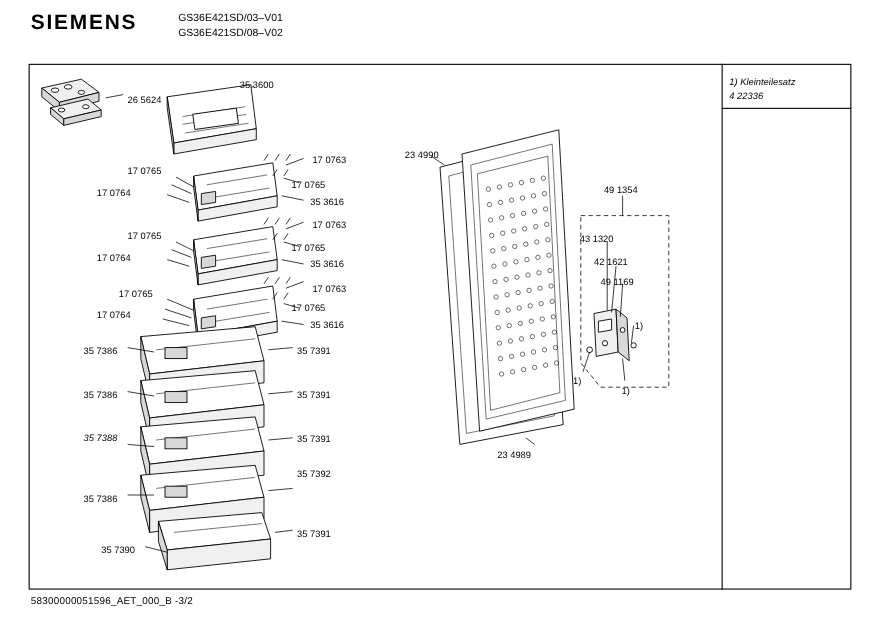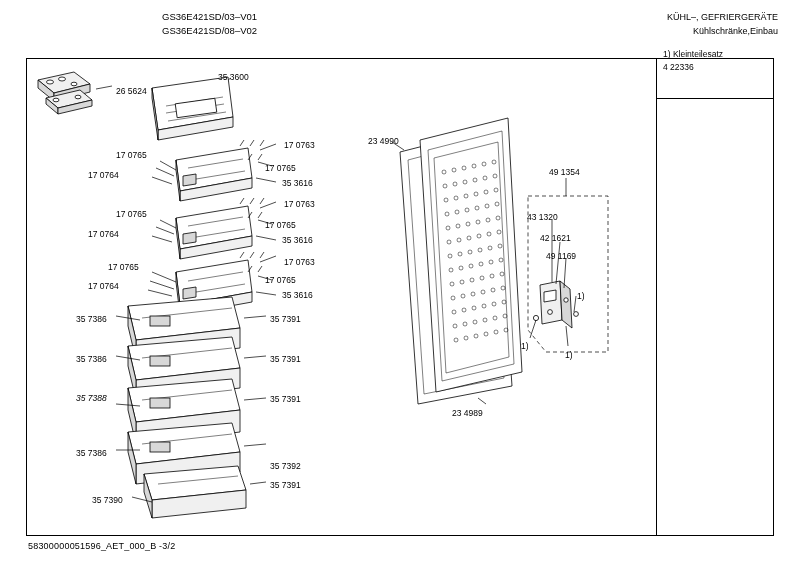--- a/index.html
+++ b/index.html
@@ -64,23 +64,24 @@
     position: absolute;
     left: 656px;
     top: 98px;
     width: 118px;
     height: 1px;
     background: #000;
   }
   .note {
     position: absolute;
     left: 663px;
-    top: 48px;
+    top: 68px;
     font-size: 8.5px;
     line-height: 13px;
+    font-style: italic;
   }
   .footer {
     position: absolute;
     left: 28px;
     top: 541px;
     font-size: 9px;
     letter-spacing: 0.2px;
   }
   .lbl {
     position: absolute;
@@ -100,30 +101,27 @@
   .shg { stroke: #000; stroke-width: 0.8; fill: #f0f0f0; }
   .shd { stroke: #000; stroke-width: 0.8; fill: #d8d8d8; }
   .dash { stroke: #000; stroke-width: 0.7; fill: none; stroke-dasharray: 4 3; }
   .thin { stroke: #000; stroke-width: 0.5; fill: none; }
 </style>
 </head>
 <body>
 
 <div id="page">
 
+  <div class="brand">SIEMENS</div>
 
   <div class="model-block">
     <div>GS36E421SD/03–V01</div>
     <div>GS36E421SD/08–V02</div>
   </div>
 
-  <div class="cat-block">
-    <div>KÜHL–, GEFRIERGERÄTE</div>
-    <div>Kühlschränke,Einbau</div>
-  </div>
 
   <div class="frame"></div>
   <div class="vdiv"></div>
   <div class="note-hdiv"></div>
 
   <div class="note">
     <div>1) Kleinteilesatz</div>
     <div>4 22336</div>
   </div>
 
@@ -391,21 +389,21 @@
       <div class="lbl" style="left: 265px; top: 275px;">17 0765</div>
       <div class="lbl" style="left: 88px; top: 281px;">17 0764</div>
       <div class="lbl" style="left: 282px; top: 290px;">35 3616</div>
       <div class="lbl" style="left: 76px; top: 314px;">35 7386</div>
       <div class="lbl" style="left: 270px; top: 314px;">35 7391</div>
       <div class="lbl" style="left: 76px; top: 354px;">35 7386</div>
       <div class="lbl" style="left: 270px; top: 354px;">35 7391</div>
       <div class="lbl" style="left: 76px; top: 393px; font-style: italic;">35 7388</div>
       <div class="lbl" style="left: 270px; top: 394px;">35 7391</div>
       <div class="lbl" style="left: 76px; top: 448px;">35 7386</div>
-      <div class="lbl" style="left: 270px; top: 461px;">35 7392</div>
+      <div class="lbl" style="left: 270px; top: 426px;">35 7392</div>
       <div class="lbl" style="left: 92px; top: 495px;">35 7390</div>
       <div class="lbl" style="left: 270px; top: 480px;">35 7391</div>
       <div class="lbl" style="left: 368px; top: 136px;">23 4990</div>
       <div class="lbl" style="left: 452px; top: 408px;">23 4989</div>
       <div class="lbl" style="left: 549px; top: 167px;">49 1354</div>
       <div class="lbl" style="left: 527px; top: 212px;">43 1320</div>
       <div class="lbl" style="left: 540px; top: 233px;">42 1621</div>
       <div class="lbl" style="left: 546px; top: 251px;">49 1169</div>
       <div class="lbl" style="left: 577px; top: 291px;">1)</div>
       <div class="lbl" style="left: 521px; top: 341px;">1)</div>

